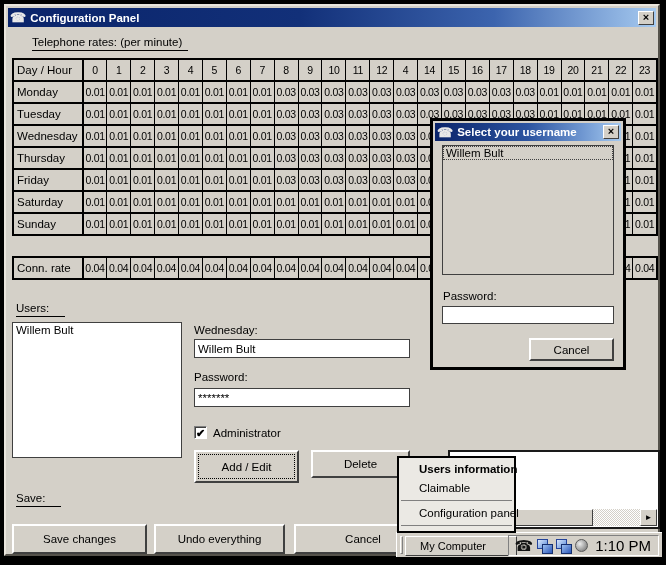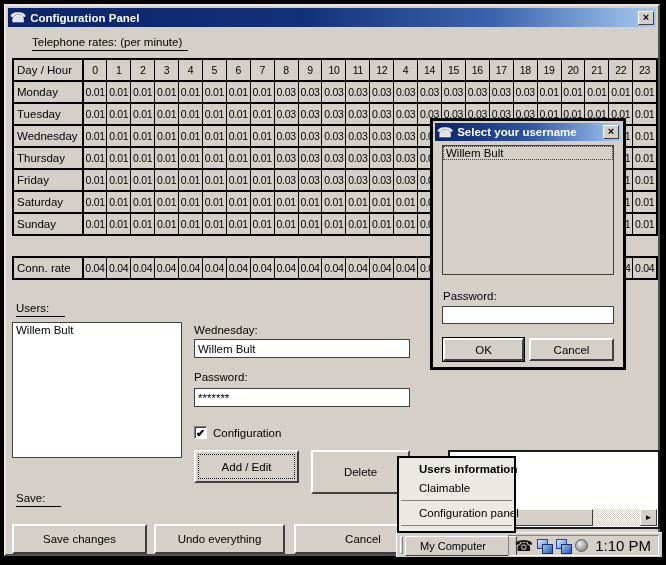--- a/index.html
+++ b/index.html
@@ -378,24 +378,24 @@
         <div class="list-item">Willem Bult</div>
       </div>
 
     <span class="label" style="left:188px; top:318px;">Wednesday:</span>
     <input class="tinput" style="left: 188px; top: 333px; width: 216px; height: 19px;" value="Willem Bult">
 
     <span class="label" style="left:188px; top:365px;">Password:</span>
     <input class="tinput" style="left: 188px; top: 382px; width: 216px; height: 19px;" value="*******">
 
     <span class="checkbox" style="left:188px; top:420px;">✔</span>
-    <span class="label" style="left:207px; top:421px;">Configuration</span>
+    <span class="label" style="left:207px; top:421px;">Administrator</span>
 
     <div class="btn btn-focus" style="left:188px; top:444px; width:105px; height:33px;">Add / Edit</div>
-    <div class="btn" style="left:305px; top:444px; width:99px; height:44px;">Delete</div>
+    <div class="btn" style="left:305px; top:444px; width:99px; height:28px;">Delete</div>
 
     <span class="label underline" style="left:10px; top:486px; padding-right:16px;">Save:</span>
     <div class="btn" style="left:6px; top:518px; width:135px; height:30px;">Save changes</div>
     <div class="btn" style="left:148px; top:518px; width:131px; height:30px;">Undo everything</div>
     <div class="btn" style="left:288px; top:518px; width:138px; height:30px;">Cancel</div>
   </div>
 
   <div id="white-window">
     <div id="hscrollbar">
       <div id="hthumb"></div>
@@ -419,21 +419,20 @@
     <div class="titlebar" id="dlg-titlebar">
       <span class="title-icon">☎</span>
       <span class="title-text">Select your username</span>
       <span class="close-btn">×</span>
     </div>
     <div class="listbox abs" id="dlg-listbox">
         <div class="list-item focused-item">Willem Bult</div>
       </div>
     <span class="label" id="dlg-password-label">Password:</span>
     <input class="tinput" id="dlg-password-input" value="" style="">
-    <div class="btn btn-default" id="dlg-ok">OK</div>
     <div class="btn" id="dlg-cancel">Cancel</div>
   </div>
 
   <div id="context-menu">
       <div class="menu-item bold">Users information</div>
       <div class="menu-item">Claimable</div>
       <div class="menu-sep"></div>
       <div class="menu-item">Configuration panel</div>
       <div class="menu-sep"></div>
     </div>

